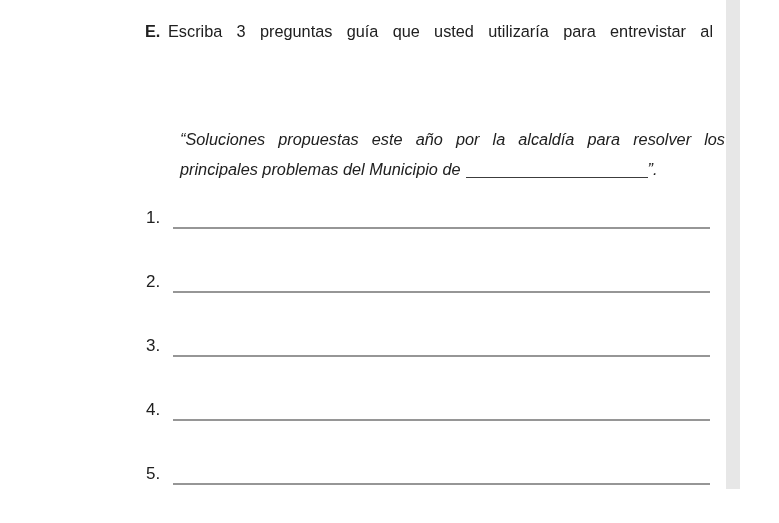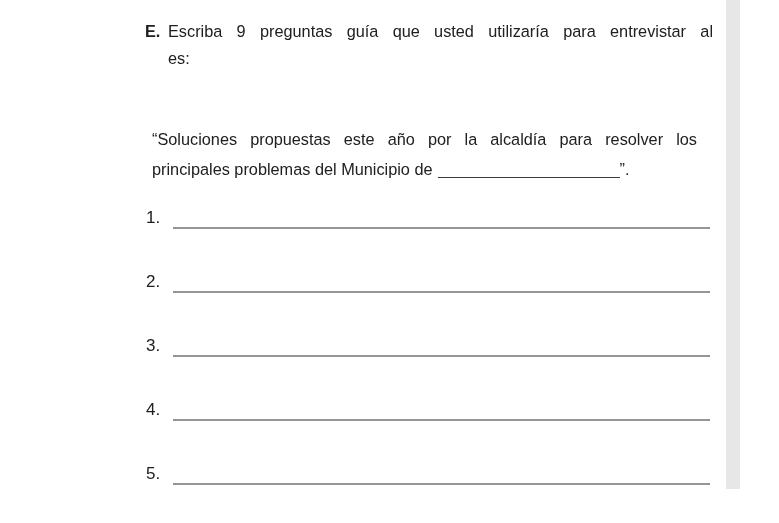--- a/index.html
+++ b/index.html
@@ -49,23 +49,24 @@
     line-height: 27px;
     white-space: normal;
   }
   .ins-line.just {
     text-align: justify;
     text-align-last: justify;
   }
   
   .quote {
     position: absolute;
-    left: 152px;
+    left: 180px;
     top: 124px;
     width: 545px;
+    font-style: italic;
     font-size: 16.3px;
     line-height: 30px;
   }
   .quote-line1 {
     text-align: justify;
     text-align-last: justify;
   }
   .quote-line2 {
     white-space: nowrap;
   }
@@ -105,22 +106,21 @@
 </head>
 <body>
 
 <div class="page">
 
   <div class="scan-edge"></div>
 
   <div class="para">
     <span class="e-label">E.</span>
     <div class="ins">
-      <div class="ins-line just">Escriba 9 preguntas guía que usted utilizaría para entrevistar al</div>
-      <div class="ins-line">es:</div>
+      <div class="ins-line just">Escriba 3 preguntas guía que usted utilizaría para entrevistar al</div>
     </div>
   </div>
 
   <div class="quote">
     <div class="quote-line1">“Soluciones propuestas este año por la alcaldía para resolver los</div>
     <div class="quote-line2">
       <span>principales problemas del Municipio de</span><span class="quote-blank"></span><span>”.</span>
     </div>
   </div>
 

